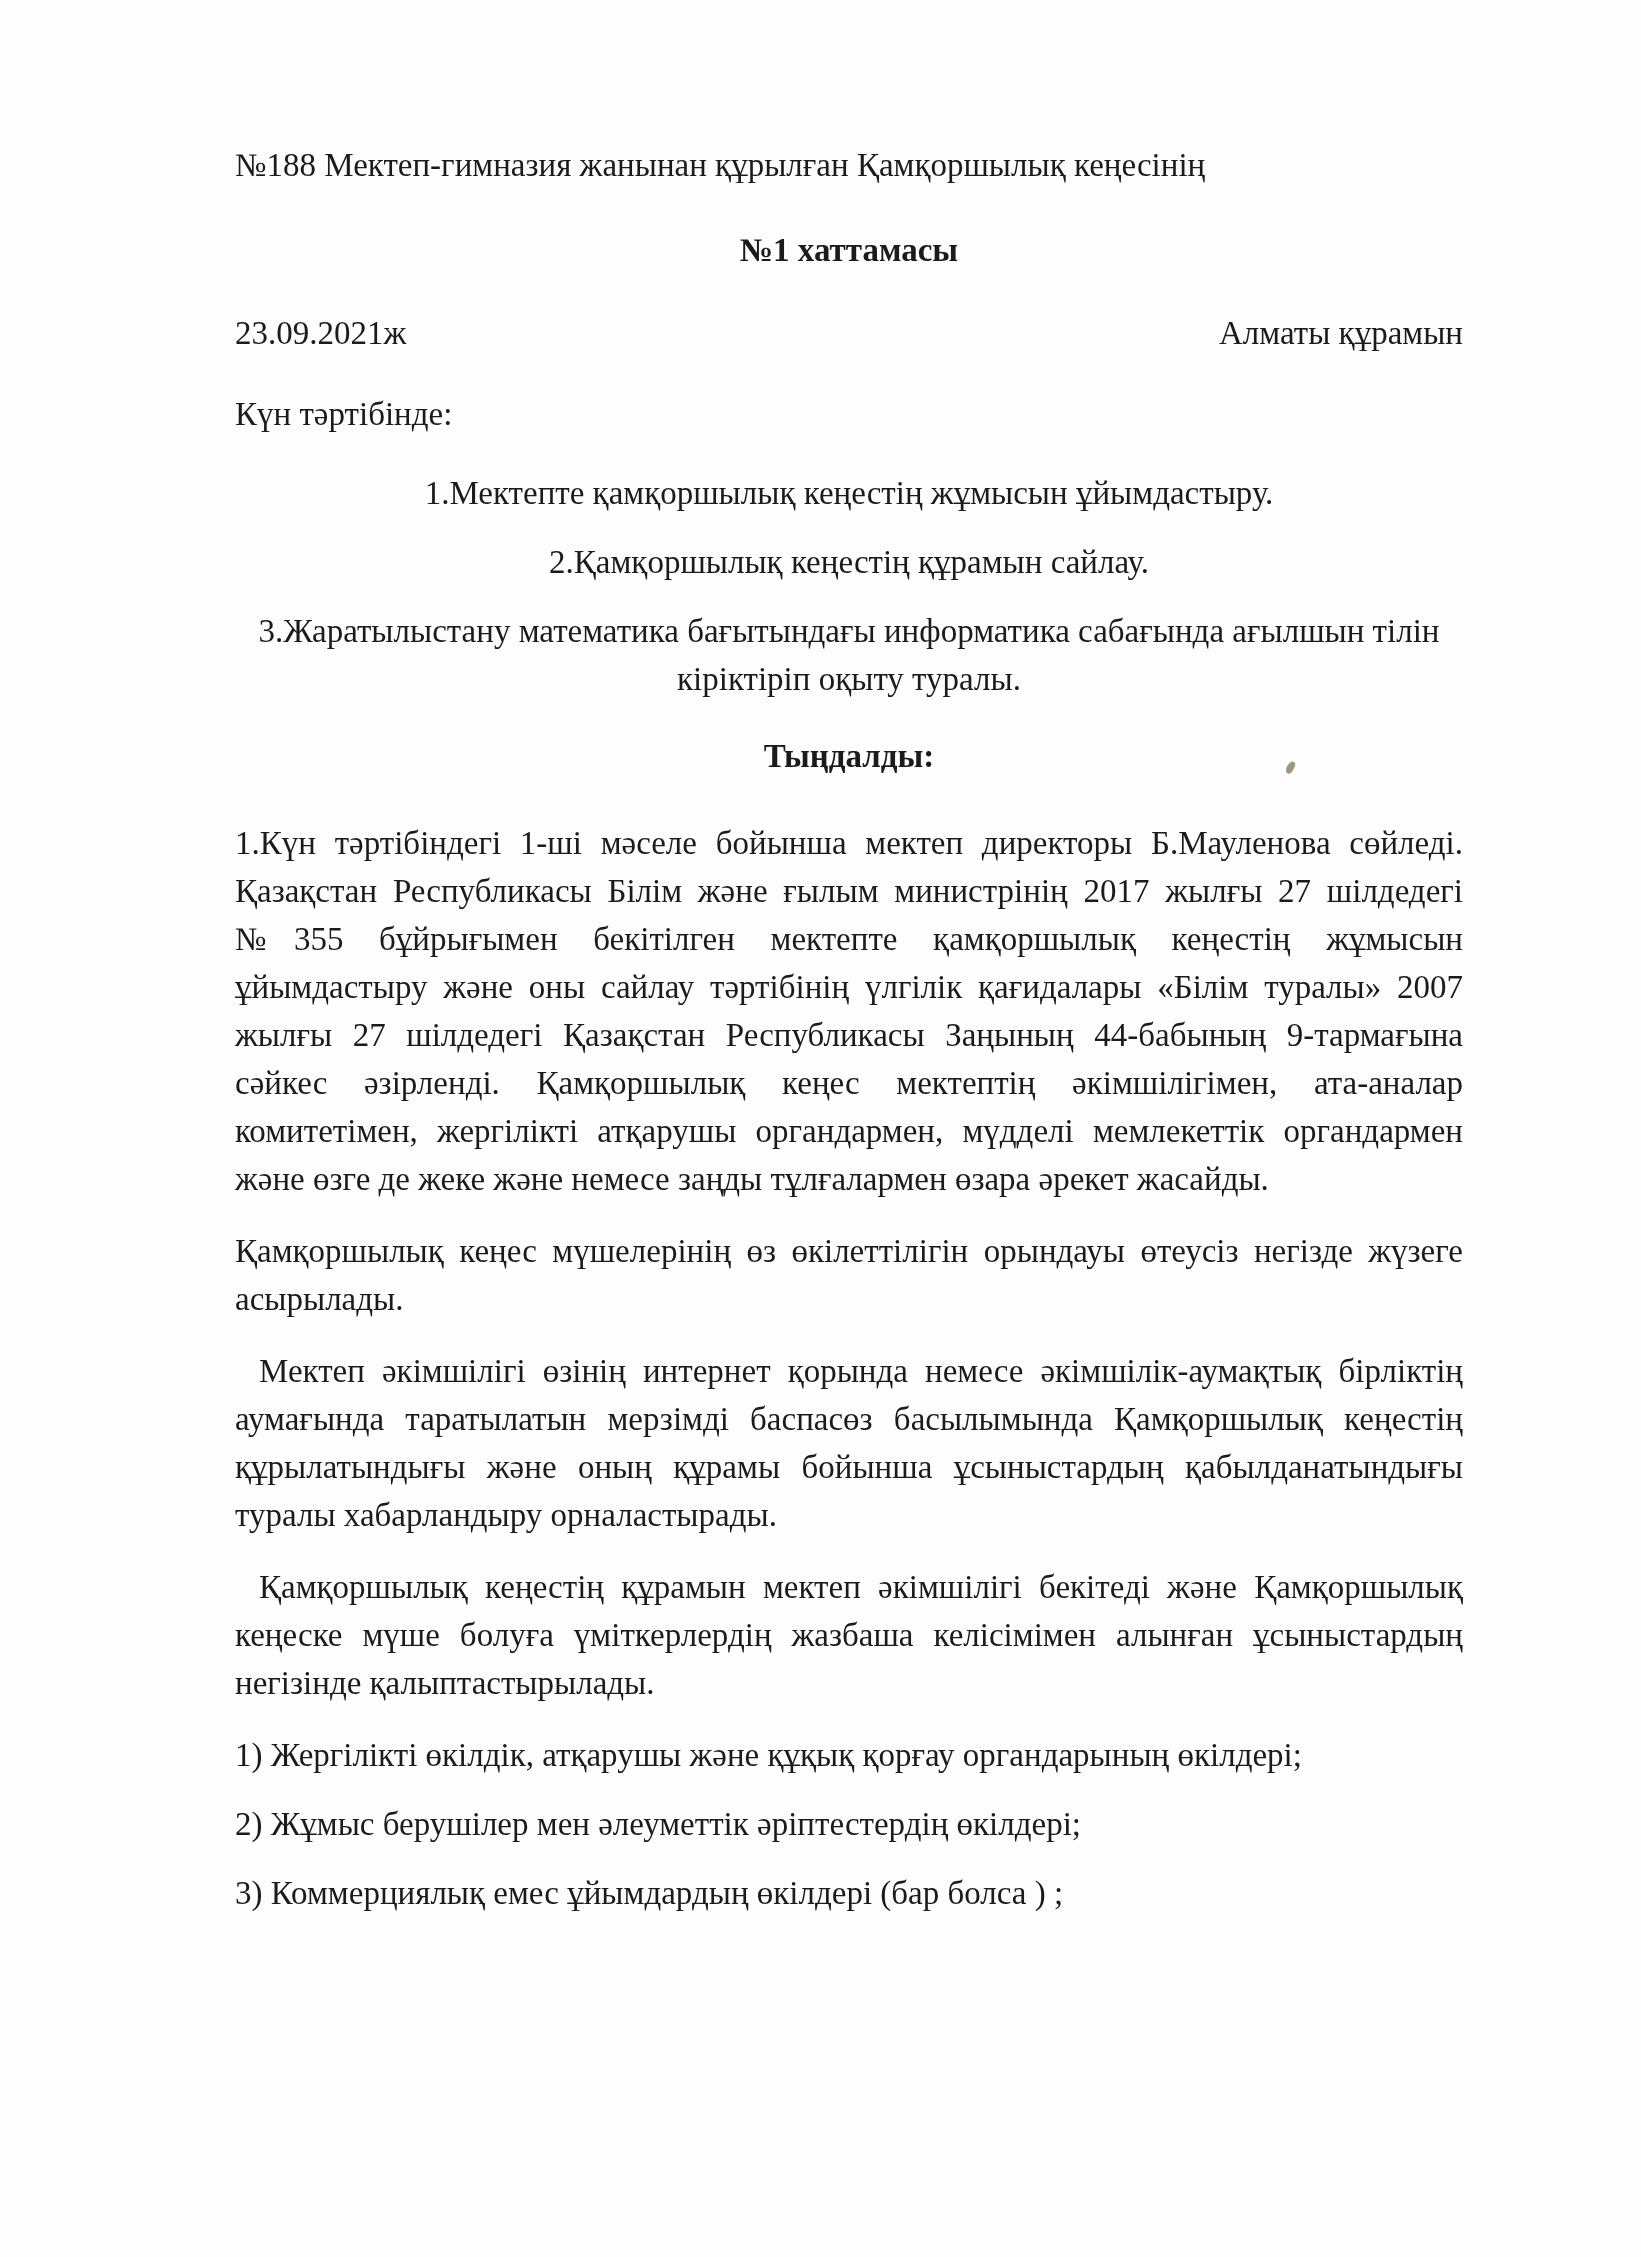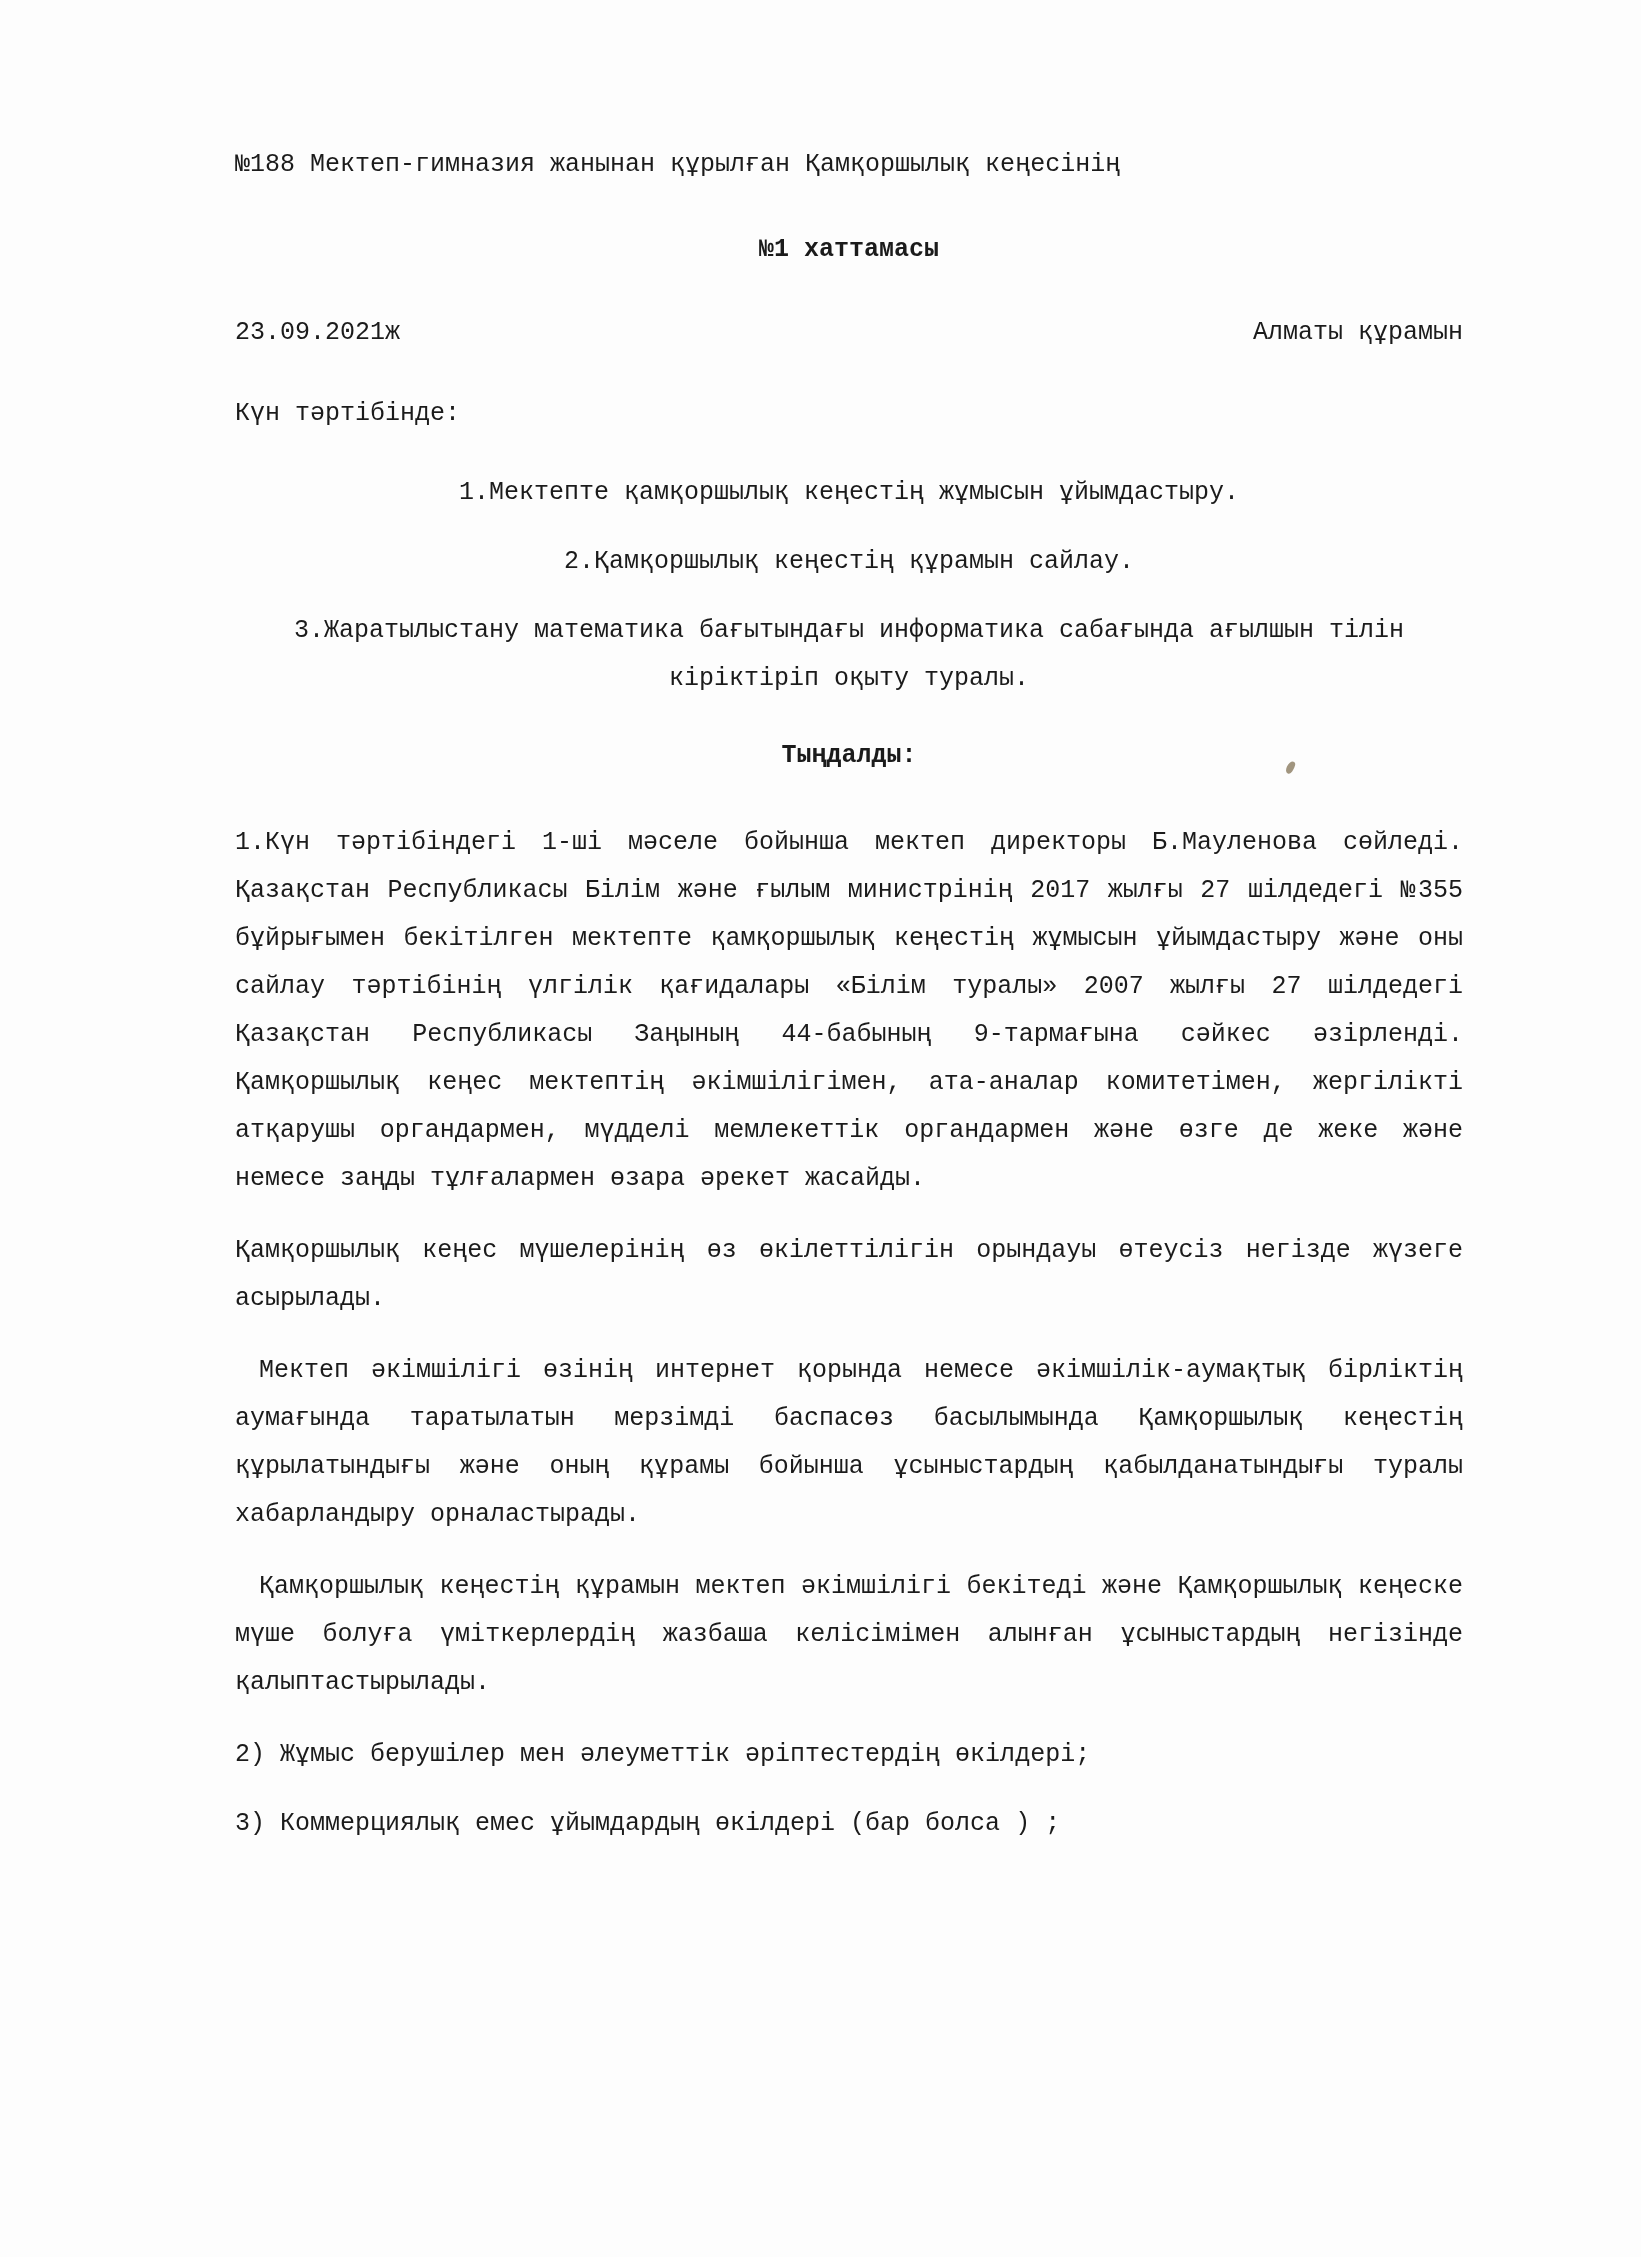--- a/index.html
+++ b/index.html
@@ -14,23 +14,22 @@
     background: #fdfdfd;
     overflow: hidden;
     font-family: "Liberation Serif", "DejaVu Serif", serif;
     color: #1b1b1b;
   }
   .content {
     position: absolute;
     left: 235px;
     top: 141px;
     width: 1228px;
-    font-size: 25px;
+    font-size: 33px;
     line-height: 48px;
-    font-family: Liberation Mono, monospace;
   }
   .title-line1 {
     text-align: left;
     margin: 0 0 37px 0;
   }
   .title-line2 {
     text-align: center;
     font-weight: bold;
     margin: 0 0 35px 0;
   }
@@ -107,20 +106,21 @@
 
 
     <div class="heard-heading">Тыңдалды:</div>
 
     <div class="para">1.Күн тәртібіндегі 1-ші мәселе бойынша мектеп директоры Б.Мауленова сөйледі. Қазақстан Республикасы Білім және ғылым министрінің 2017 жылғы 27 шілдедегі №355 бұйрығымен бекітілген мектепте қамқоршылық кеңестің жұмысын ұйымдастыру және оны сайлау тәртібінің үлгілік қағидалары «Білім туралы» 2007 жылғы 27 шілдедегі Қазақстан Республикасы Заңының 44-бабының 9-тармағына сәйкес әзірленді. Қамқоршылық кеңес мектептің әкімшілігімен, ата-аналар комитетімен, жергілікті атқарушы органдармен, мүдделі мемлекеттік органдармен және өзге де жеке және немесе заңды тұлғалармен өзара әрекет жасайды.</div>
     <div class="para">Қамқоршылық кеңес мүшелерінің өз өкілеттілігін орындауы өтеусіз негізде жүзеге асырылады.</div>
     <div class="para indented">Мектеп әкімшілігі өзінің интернет қорында немесе әкімшілік-аумақтық бірліктің аумағында таратылатын мерзімді баспасөз басылымында Қамқоршылық кеңестің құрылатындығы және оның құрамы бойынша ұсыныстардың қабылданатындығы туралы хабарландыру орналастырады.</div>
     <div class="para indented">Қамқоршылық кеңестің құрамын мектеп әкімшілігі бекітеді және Қамқоршылық кеңеске мүше болуға үміткерлердің жазбаша келісімімен алынған ұсыныстардың негізінде қалыптастырылады.</div>
 
 
+    <div class="composition-item">1) Жергілікті өкілдік, атқарушы және құқық қорғау органдарының өкілдері;</div>
     <div class="composition-item">2) Жұмыс берушілер мен әлеуметтік әріптестердің өкілдері;</div>
     <div class="composition-item">3) Коммерциялық емес ұйымдардың өкілдері (бар болса ) ;</div>
 
   </div>
 
   <div class="scan-speck"></div>
 </div>
 
 
 </body></html>

